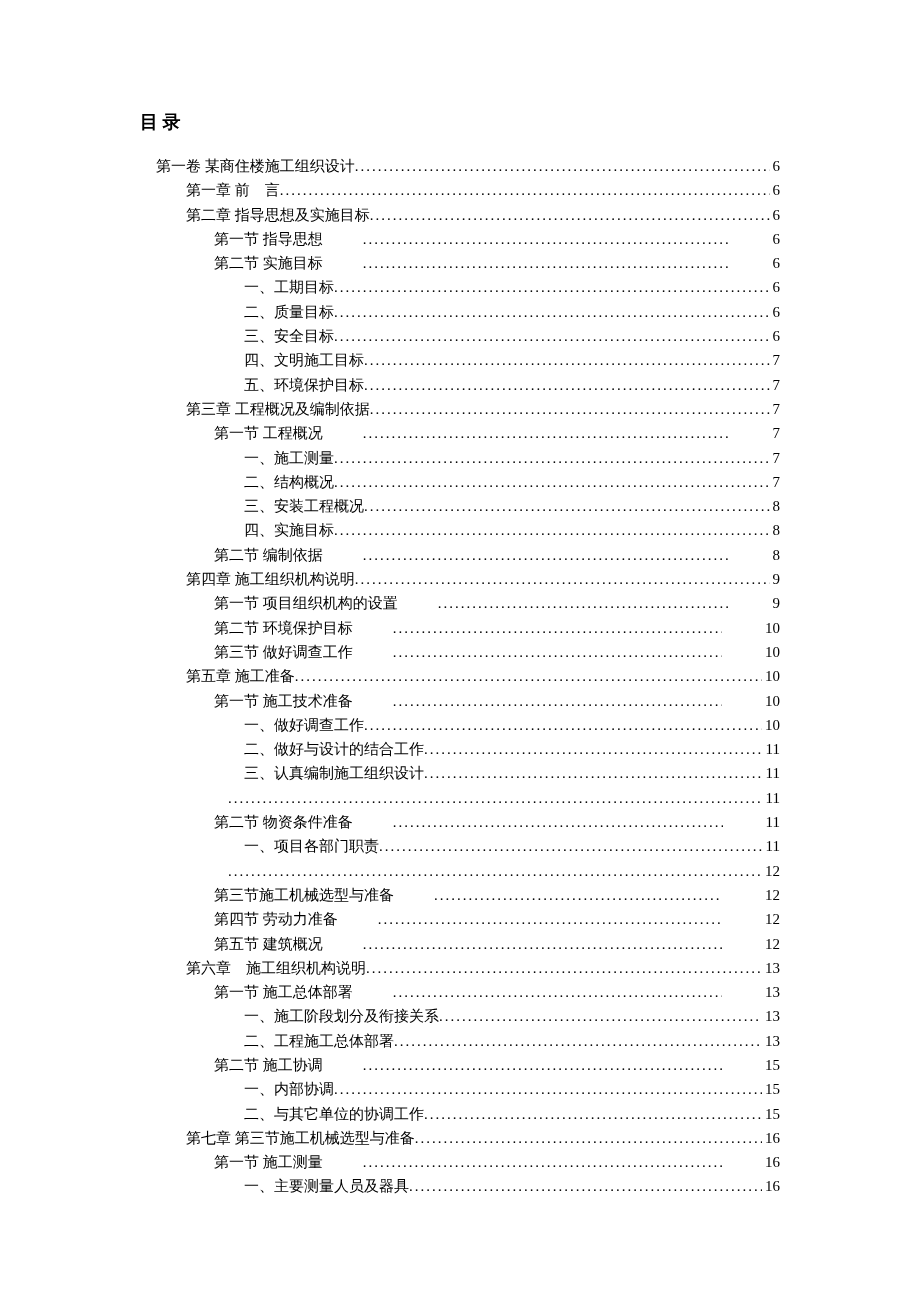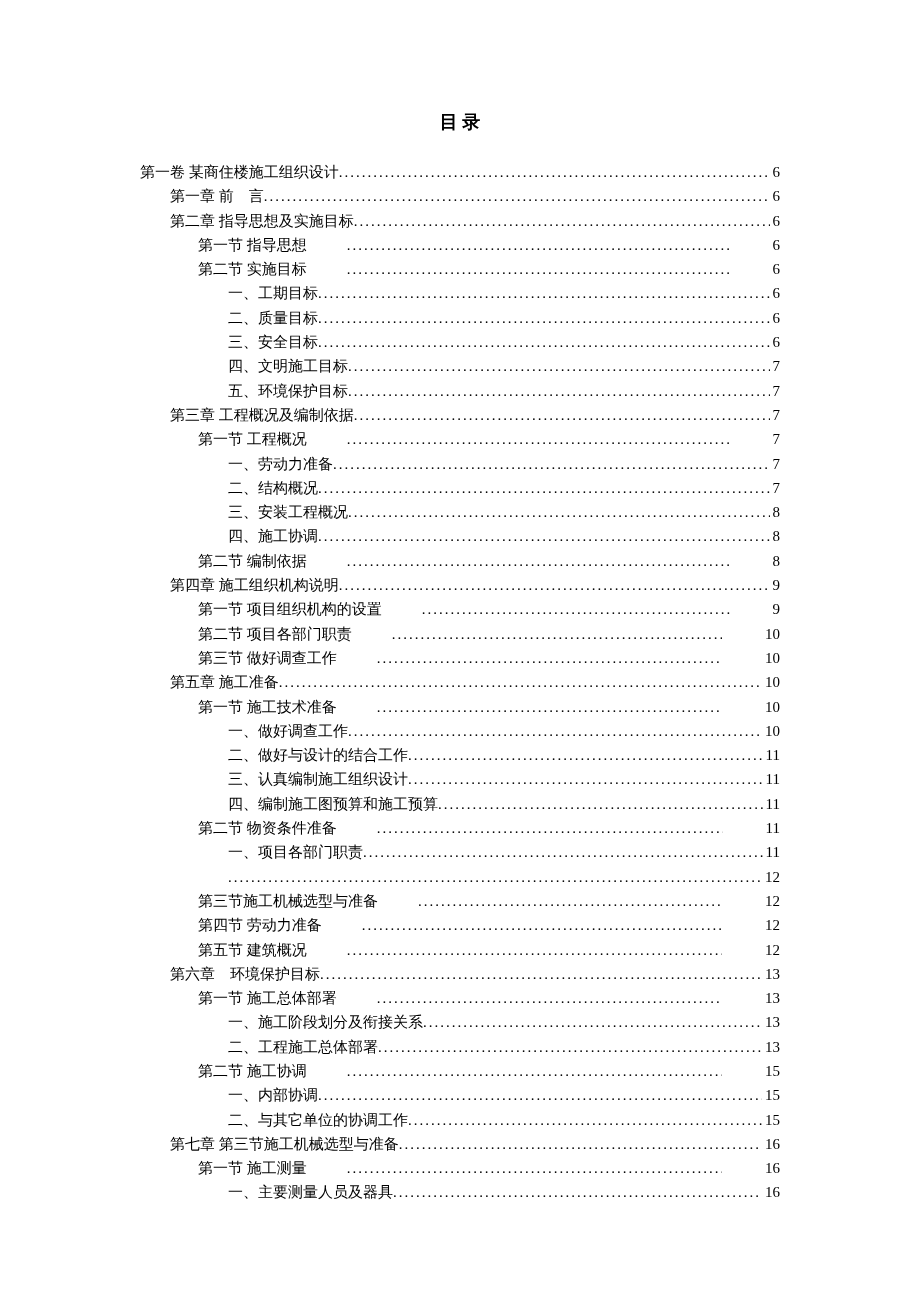--- a/index.html
+++ b/index.html
@@ -4,33 +4,32 @@
   <style>
     * { margin: 0; padding: 0; box-sizing: border-box; }
     body {
       width: 920px;
       height: 1302px;
       background: #fff;
       font-family: "SimSun", "宋体", serif;
       padding: 110px 140px 100px 140px;
     }
     .title {
-      text-align: center;
       font-size: 18px;
       font-weight: bold;
-      margin-bottom: 26px;
+      margin-bottom: 20px;
     }
     .toc-entry {
       display: flex;
       align-items: baseline;
       font-size: 15px;
       line-height: 24.3px;
       white-space: nowrap;
     }
-    .toc-label { flex-shrink: 0; }
+    .toc-label { flex-shrink: 0; margin-left: 16px; }
     .toc-dots {
       flex: 1;
       overflow: hidden;
       letter-spacing: 2px;
     }
     .toc-dots::after {
       content: ".................................................................................................................................";
     }
     .toc-page { flex-shrink: 0; padding-left: 3px; }
     .lvl-0 { padding-left: 0; }
@@ -97,56 +96,56 @@
       <span class="toc-label">第三章 工程概况及编制依据</span>
       <span class="toc-dots"></span>
       <span class="toc-page">7</span>
     </div>
     <div class="toc-entry lvl-2">
       <span class="toc-label">第一节 工程概况</span>
       <span class="toc-dots"></span>
       <span class="toc-page">7</span>
     </div>
     <div class="toc-entry lvl-3">
-      <span class="toc-label">一、劳动力准备</span>
+      <span class="toc-label">一、施工测量</span>
       <span class="toc-dots"></span>
       <span class="toc-page">7</span>
     </div>
     <div class="toc-entry lvl-3">
       <span class="toc-label">二、结构概况</span>
       <span class="toc-dots"></span>
       <span class="toc-page">7</span>
     </div>
     <div class="toc-entry lvl-3">
       <span class="toc-label">三、安装工程概况</span>
       <span class="toc-dots"></span>
       <span class="toc-page">8</span>
     </div>
     <div class="toc-entry lvl-3">
-      <span class="toc-label">四、施工协调</span>
+      <span class="toc-label">四、实施目标</span>
       <span class="toc-dots"></span>
       <span class="toc-page">8</span>
     </div>
     <div class="toc-entry lvl-2">
       <span class="toc-label">第二节 编制依据</span>
       <span class="toc-dots"></span>
       <span class="toc-page">8</span>
     </div>
     <div class="toc-entry lvl-1">
       <span class="toc-label">第四章 施工组织机构说明</span>
       <span class="toc-dots"></span>
       <span class="toc-page">9</span>
     </div>
     <div class="toc-entry lvl-2">
       <span class="toc-label">第一节 项目组织机构的设置</span>
       <span class="toc-dots"></span>
       <span class="toc-page">9</span>
     </div>
     <div class="toc-entry lvl-2">
-      <span class="toc-label">第二节 项目各部门职责</span>
+      <span class="toc-label">第二节 环境保护目标</span>
       <span class="toc-dots"></span>
       <span class="toc-page">10</span>
     </div>
     <div class="toc-entry lvl-2">
       <span class="toc-label">第三节 做好调查工作</span>
       <span class="toc-dots"></span>
       <span class="toc-page">10</span>
     </div>
     <div class="toc-entry lvl-1">
       <span class="toc-label">第五章 施工准备</span>
@@ -167,21 +166,20 @@
       <span class="toc-label">二、做好与设计的结合工作</span>
       <span class="toc-dots"></span>
       <span class="toc-page">11</span>
     </div>
     <div class="toc-entry lvl-3">
       <span class="toc-label">三、认真编制施工组织设计</span>
       <span class="toc-dots"></span>
       <span class="toc-page">11</span>
     </div>
     <div class="toc-entry lvl-3">
-      <span class="toc-label">四、编制施工图预算和施工预算</span>
       <span class="toc-dots"></span>
       <span class="toc-page">11</span>
     </div>
     <div class="toc-entry lvl-2">
       <span class="toc-label">第二节 物资条件准备</span>
       <span class="toc-dots"></span>
       <span class="toc-page">11</span>
     </div>
     <div class="toc-entry lvl-3">
       <span class="toc-label">一、项目各部门职责</span>
@@ -201,21 +199,21 @@
       <span class="toc-label">第四节 劳动力准备</span>
       <span class="toc-dots"></span>
       <span class="toc-page">12</span>
     </div>
     <div class="toc-entry lvl-2">
       <span class="toc-label">第五节 建筑概况</span>
       <span class="toc-dots"></span>
       <span class="toc-page">12</span>
     </div>
     <div class="toc-entry lvl-1">
-      <span class="toc-label">第六章　环境保护目标</span>
+      <span class="toc-label">第六章　施工组织机构说明</span>
       <span class="toc-dots"></span>
       <span class="toc-page">13</span>
     </div>
     <div class="toc-entry lvl-2">
       <span class="toc-label">第一节 施工总体部署</span>
       <span class="toc-dots"></span>
       <span class="toc-page">13</span>
     </div>
     <div class="toc-entry lvl-3">
       <span class="toc-label">一、施工阶段划分及衔接关系</span>

